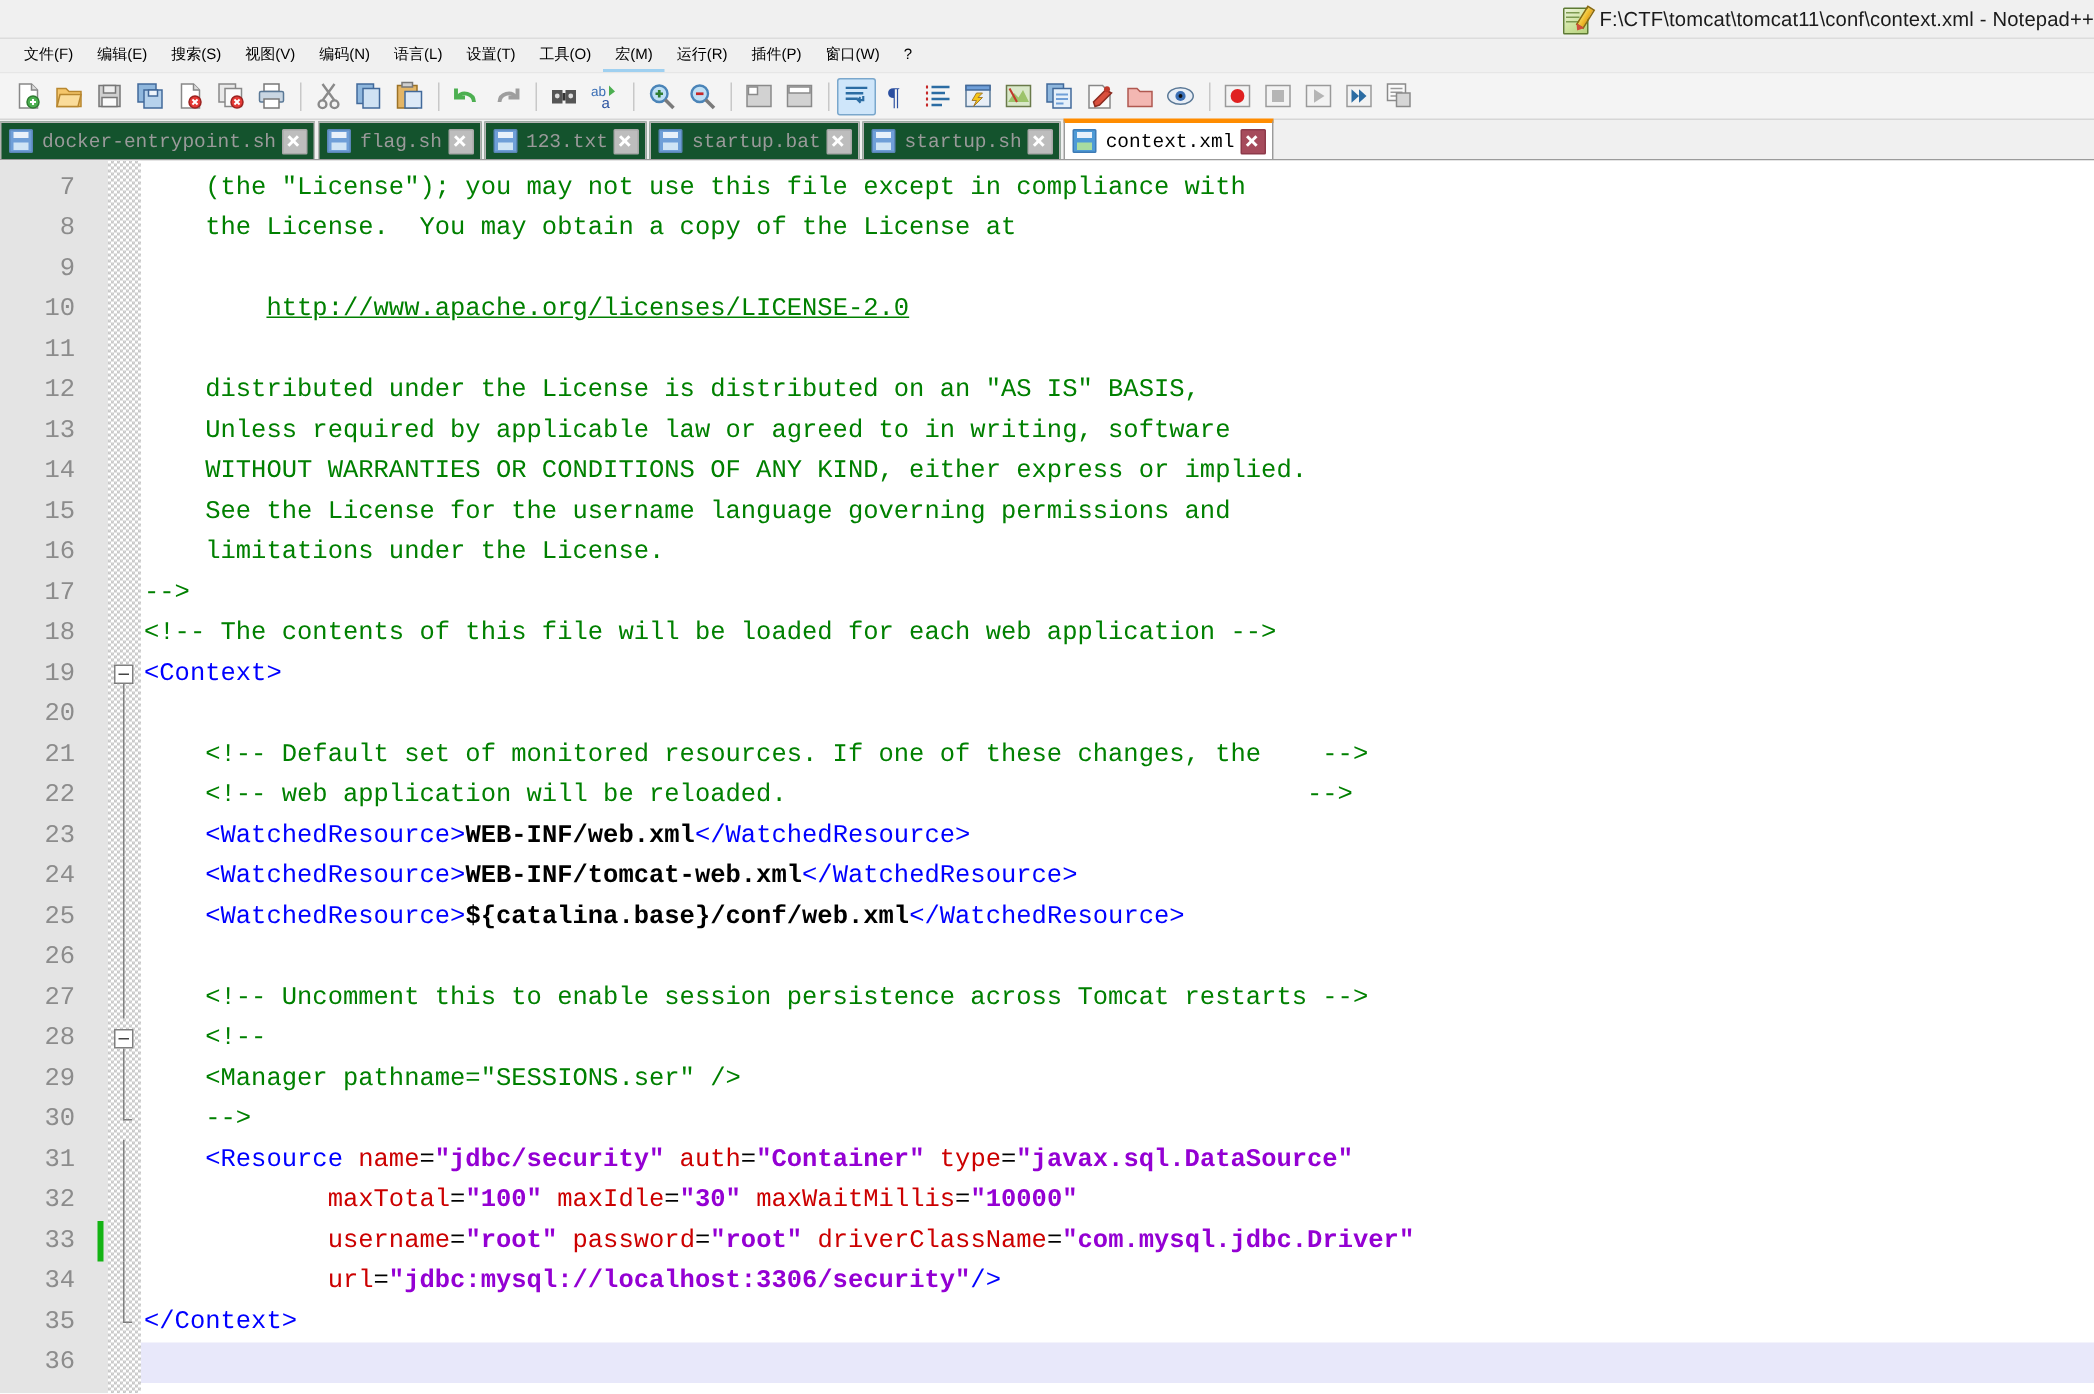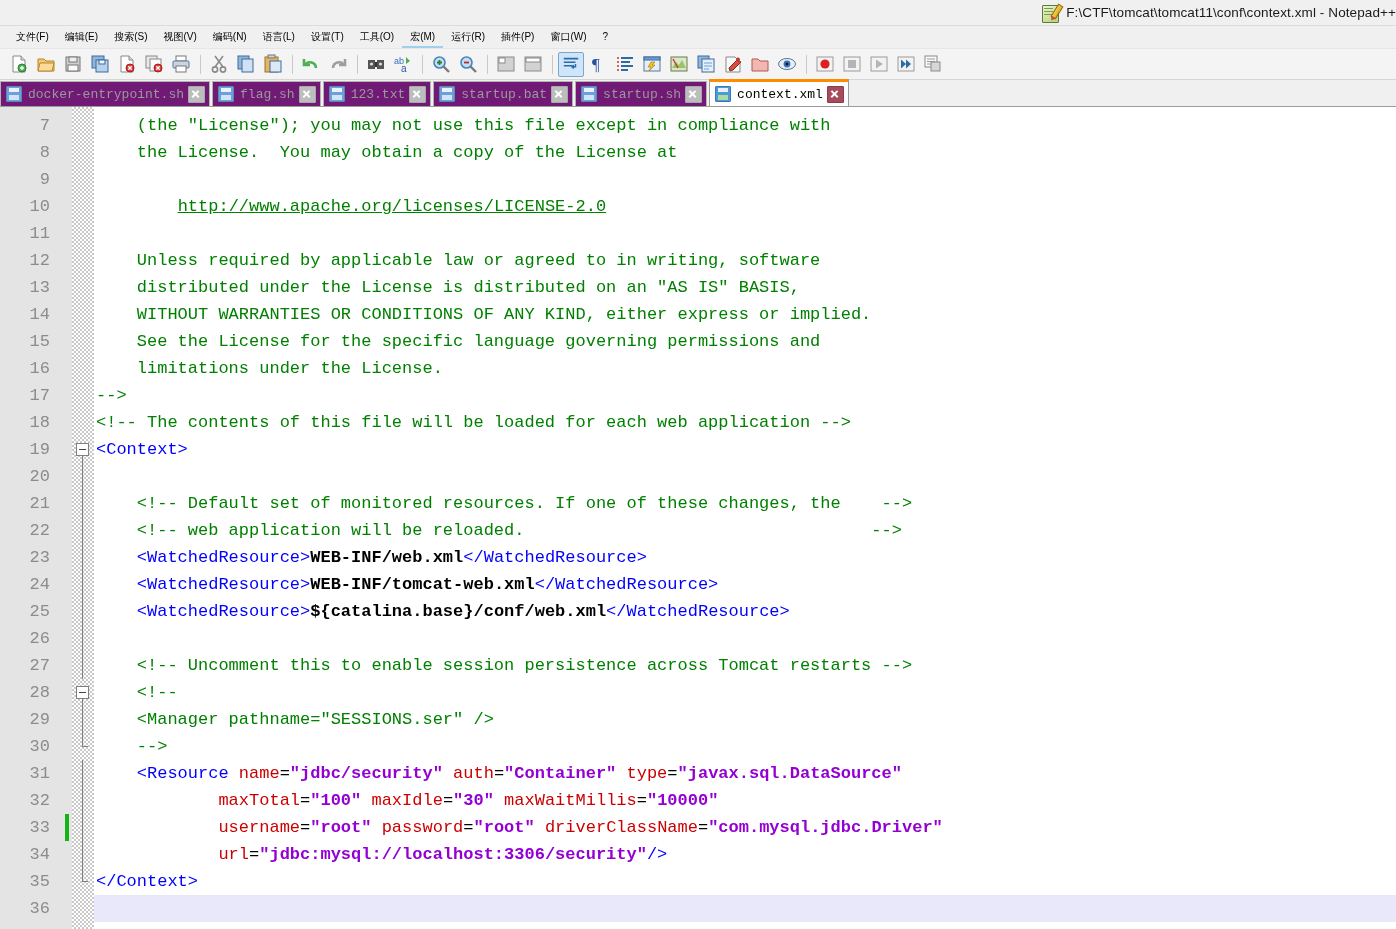--- a/index.html
+++ b/index.html
@@ -60,21 +60,21 @@
   .tb svg{display:block;}
 
   
   #tabbar{
     height:27px;background:#f0f0f0;display:flex;align-items:flex-end;
     border-bottom:1px solid #9b9b9b;box-sizing:border-box;
   }
   .tab{
     height:25px;display:flex;align-items:center;box-sizing:border-box;
     padding:0 4px 0 5px;margin-right:2px;position:relative;
-    background:#701a75;border:1px solid #b4b4b4;border-bottom:none;
+    background:#14532d;border:1px solid #b4b4b4;border-bottom:none;
     font-family:"Liberation Mono","DejaVu Sans Mono",monospace;font-size:13px;
     color:#9a9a9a;white-space:nowrap;
   }
   .tab.active{
     background:#ffffff;color:#000;border-color:#9b9b9b;height:27px;
     border-top:3px solid #ff8c00;
   }
   .tab-ico{
     width:14px;height:14px;flex:0 0 auto;margin-right:6px;position:relative;
     border:1px solid #5a86b8;background:#6f9fd8;border-radius:1px;
@@ -574,24 +574,24 @@
         <div class="foldline end"></div>
       </div>
       <div class="fr"></div>
     </div>
   <div id="code">
       <div class="cl"><span class="cmt">    (the "License"); you may not use this file except in compliance with</span></div>
       <div class="cl"><span class="cmt">    the License.  You may obtain a copy of the License at</span></div>
       <div class="cl"><span class="cmt"></span></div>
       <div class="cl"><span class="cmt">        </span><span class="lnk">http://www.apache.org/licenses/LICENSE-2.0</span></div>
       <div class="cl"><span class="cmt"></span></div>
+      <div class="cl"><span class="cmt">    distributed under the License is distributed on an "AS IS" BASIS,</span></div>
       <div class="cl"><span class="cmt">    Unless required by applicable law or agreed to in writing, software</span></div>
-      <div class="cl"><span class="cmt">    distributed under the License is distributed on an "AS IS" BASIS,</span></div>
       <div class="cl"><span class="cmt">    WITHOUT WARRANTIES OR CONDITIONS OF ANY KIND, either express or implied.</span></div>
-      <div class="cl"><span class="cmt">    See the License for the specific language governing permissions and</span></div>
+      <div class="cl"><span class="cmt">    See the License for the username language governing permissions and</span></div>
       <div class="cl"><span class="cmt">    limitations under the License.</span></div>
       <div class="cl"><span class="cmt">--&gt;</span></div>
       <div class="cl"><span class="cmt">&lt;!-- The contents of this file will be loaded for each web application --&gt;</span></div>
       <div class="cl"><span class="tag">&lt;Context&gt;</span></div>
       <div class="cl"><span class="cmt"></span></div>
       <div class="cl"><span class="cmt">    &lt;!-- Default set of monitored resources. If one of these changes, the    --&gt;</span></div>
       <div class="cl"><span class="cmt">    &lt;!-- web application will be reloaded.                                  --&gt;</span></div>
       <div class="cl"><span class="tag">    &lt;WatchedResource&gt;</span><span class="txt">WEB-INF/web.xml</span><span class="tag">&lt;/WatchedResource&gt;</span></div>
       <div class="cl"><span class="tag">    &lt;WatchedResource&gt;</span><span class="txt">WEB-INF/tomcat-web.xml</span><span class="tag">&lt;/WatchedResource&gt;</span></div>
       <div class="cl"><span class="tag">    &lt;WatchedResource&gt;</span><span class="txt">${catalina.base}/conf/web.xml</span><span class="tag">&lt;/WatchedResource&gt;</span></div>

